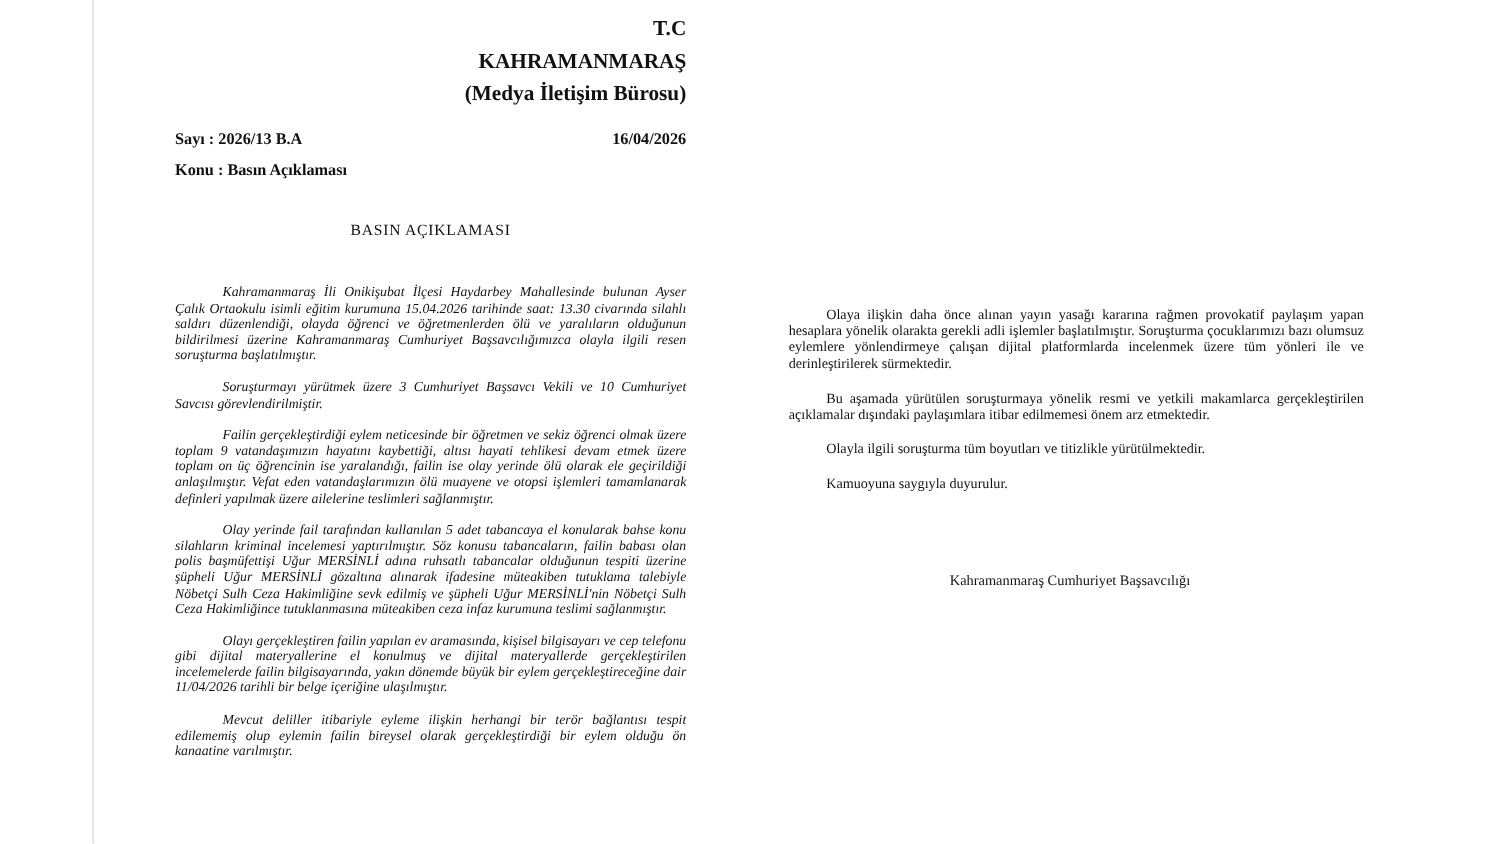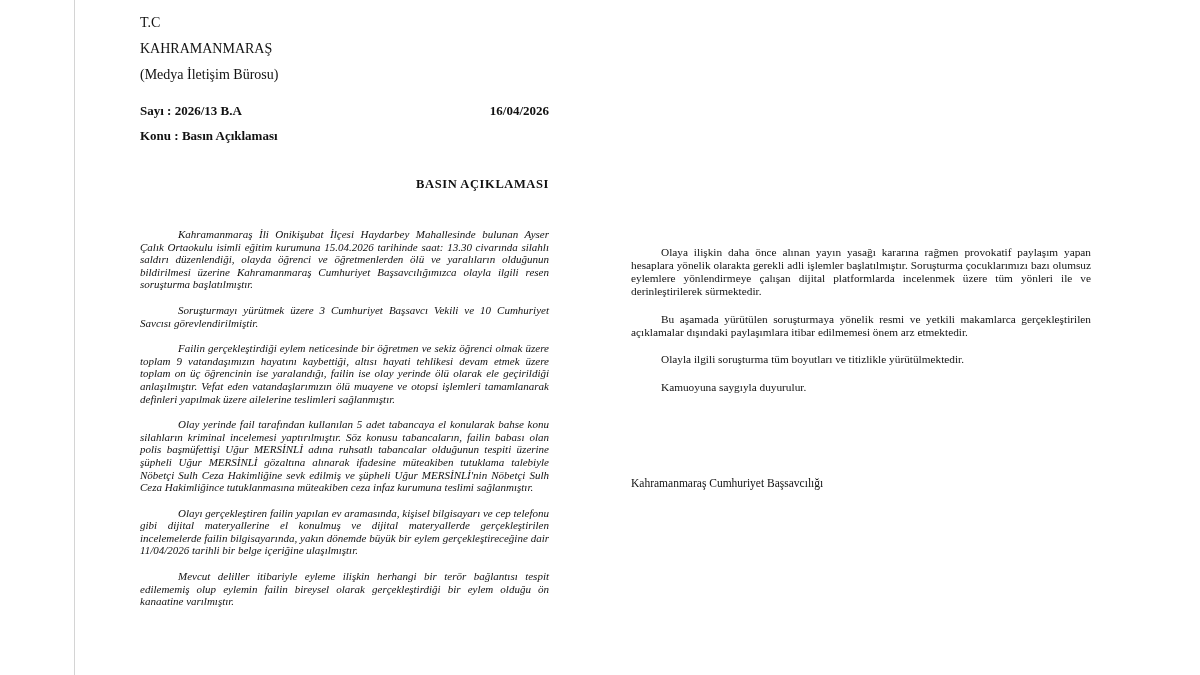--- a/index.html
+++ b/index.html
@@ -26,29 +26,29 @@
     height: 675px;
     background: #d4d4d4;
   }
   
   .left-col {
     position: absolute;
     left: 140px;
     top: 17px;
     width: 409px;
   }
-  .doc-header { text-align: left; font-weight: normal; font-size: 14px; }
+  .doc-header { text-align: right; font-weight: bold; font-size: 17px; }
   .doc-header .hline { line-height: 12px; margin: 0 0 14px 0; }
   .meta-block { margin-top: 24px; font-weight: bold; font-size: 13px; }
   .meta-row-1 { display: flex; justify-content: space-between; line-height: 12px; }
   .meta-row-2 { margin-top: 13px; line-height: 12px; }
   .doc-title {
     margin-top: 36px;
-    text-align: right;
-    font-weight: bold;
+    text-align: center;
+    font-weight: normal;
     font-size: 12.5px;
     letter-spacing: 0.6px;
     line-height: 12px;
   }
   .body-paras { margin-top: 38px; font-style: italic; }
   .body-paras p {
     margin: 0 0 13px 0;
     font-size: 11px;
     line-height: 12.6px;
     text-align: justify;
@@ -64,23 +64,23 @@
   .right-col p {
     margin: 0 0 15px 0;
     font-size: 11.3px;
     line-height: 12.9px;
     text-align: justify;
     text-indent: 30px;
   }
   .signature {
     position: absolute;
     left: 631px;
-    top: 477px;
+    top: 459px;
     width: 460px;
-    text-align: left;
+    text-align: center;
     padding-right: 10px;
     box-sizing: border-box;
     font-size: 11.5px;
     line-height: 13px;
   }
 </style>
 </head>
 <body>
 
 <div class="canvas">

